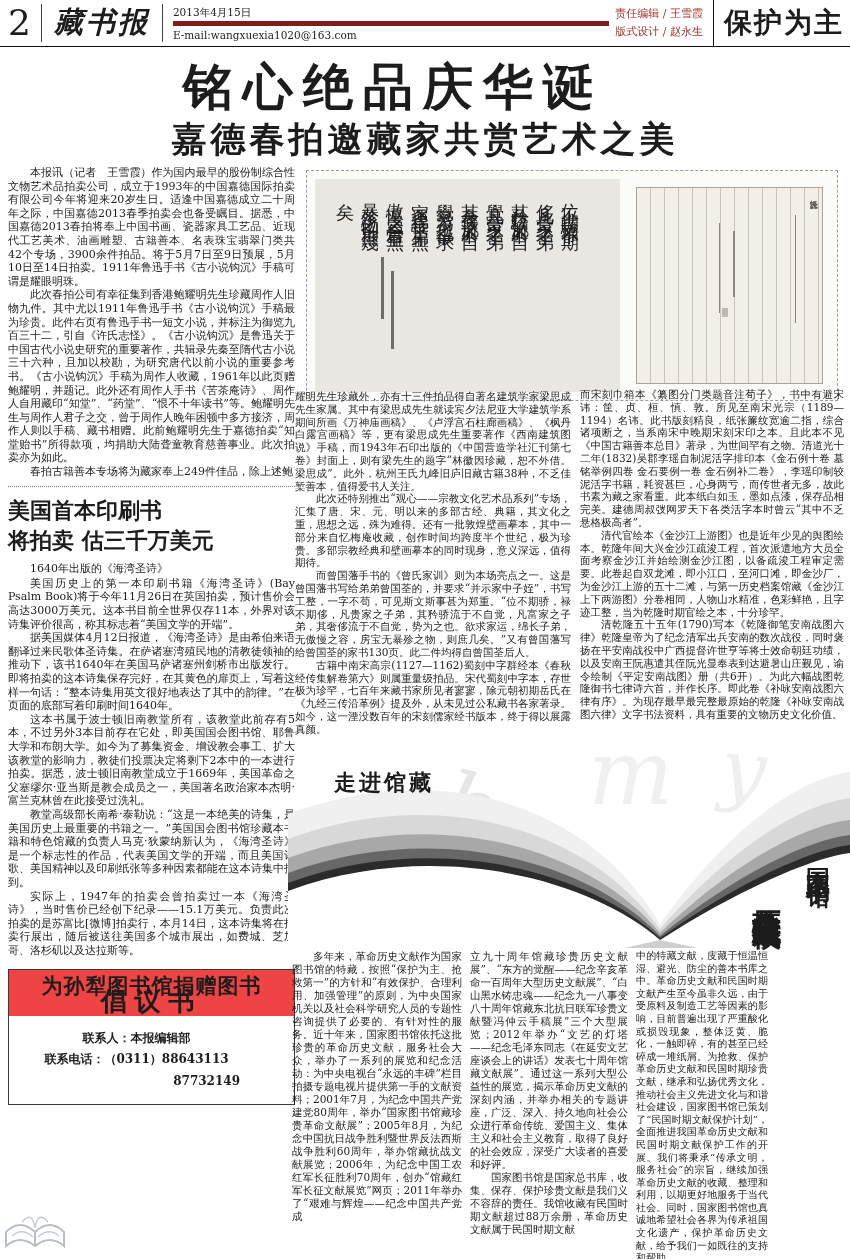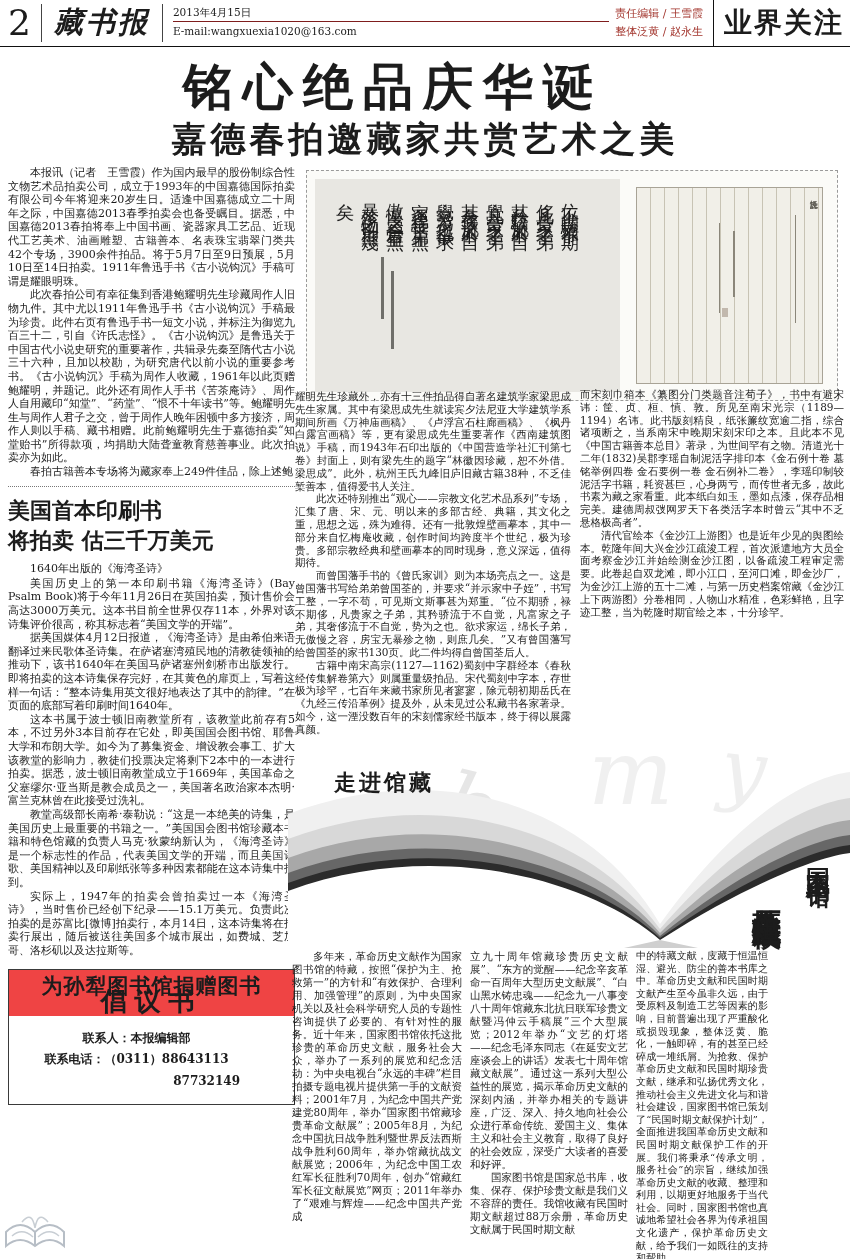--- a/index.html
+++ b/index.html
@@ -13,21 +13,21 @@
   .cont > p:first-child{text-indent:0;}
 
   
   .header{left:0;top:0;width:850px;height:46px;border-bottom:1.5px solid #111;
     display:flex;align-items:stretch;}
   .pageno{font-size:36px;line-height:46px;padding:0 10px 0 8px;font-weight:400;}
   .hdr-sep{width:1px;background:#444;margin:4px 0;}
   .masthead{font-size:29px;line-height:44px;font-weight:bold;font-style:italic;
     letter-spacing:3px;padding:0 12px;}
   .dateblock{flex:1;padding:4px 6px 2px 10px;font-size:10.5px;line-height:1.55;}
-  .date-line{border-bottom:1px solid #7f1d1d;padding-bottom:1px;margin-bottom:1px;}
+  .date-line{border-bottom:5px solid #7f1d1d;padding-bottom:1px;margin-bottom:1px;}
   .editors{font-size:11px;line-height:1.6;text-align:right;padding:5px 10px 0 0;white-space:nowrap;}
   .sectiontitle{font-size:28px;font-weight:900;line-height:46px;letter-spacing:2px;
     border-left:1.5px solid #111;padding:0 6px 0 10px;}
 
   
   .headline1{left:0;top:54px;width:786px;text-align:center;font-size:50px;font-weight:900;
     letter-spacing:10px;}
   .headline2{left:0;top:116px;width:850px;text-align:center;font-size:35px;font-weight:bold;
     letter-spacing:4px;}
 
@@ -83,23 +83,23 @@
   <div class="pageno">2</div>
   <div class="hdr-sep"></div>
   <div class="masthead">藏书报</div>
   <div class="hdr-sep"></div>
   <div class="dateblock">
     <div class="date-line">2013年4月15日</div>
     <div>E-mail:wangxuexia1020@163.com</div>
   </div>
   <div class="editors" style="color:#a2342c;">
     <div>责任编辑 / 王雪霞</div>
-    <div>整体泛黄 / 赵永生</div>
-  </div>
-  <div class="sectiontitle hei">业界关注</div>
+    <div>版式设计 / 赵永生</div>
+  </div>
+  <div class="sectiontitle hei">保护为主</div>
 </div>
 
 <div class="abs headline1 hei">铭心绝品庆华诞</div>
 <div class="abs headline2">嘉德春拍邀藏家共赏艺术之美</div>
 
 <div class="abs leftcol">
   <div>
       <p>本报讯（记者　王雪霞）作为国内最早的股份制综合性文物艺术品拍卖公司，成立于1993年的中国嘉德国际拍卖有限公司今年将迎来20岁生日。适逢中国嘉德成立二十周年之际，中国嘉德2013春季拍卖会也备受瞩目。据悉，中国嘉德2013春拍将奉上中国书画、瓷器家具工艺品、近现代工艺美术、油画雕塑、古籍善本、名表珠宝翡翠门类共42个专场，3900余件拍品。将于5月7日至9日预展，5月10日至14日拍卖。1911年鲁迅手书《古小说钩沉》手稿可谓是耀眼明珠。</p>
       <p>此次春拍公司有幸征集到香港鲍耀明先生珍藏周作人旧物九件。其中尤以1911年鲁迅手书《古小说钩沉》手稿最为珍贵。此件右页有鲁迅手书一短文小说，并标注为御览九百三十二，引自《许氏志怪》。《古小说钩沉》是鲁迅关于中国古代小说史研究的重要著作，共辑录先秦至隋代古小说三十六种，且加以校勘，为研究唐代以前小说的重要参考书。《古小说钩沉》手稿为周作人收藏，1961年以此页赠鲍耀明，并题记。此外还有周作人手书《苦茶庵诗》、周作人自用藏印“知堂”、“药堂”、“恨不十年读书”等。鲍耀明先生与周作人君子之交，曾于周作人晚年困顿中多方接济，周作人则以手稿、藏书相赠。此前鲍耀明先生于嘉德拍卖“知堂贻书”所得款项，均捐助大陆聋童教育慈善事业。此次拍卖亦为如此。</p>
       <p>春拍古籍善本专场将为藏家奉上249件佳品，除上述鲍</p>
@@ -159,20 +159,21 @@
 
 <div class="abs midcol cont">
     <p>耀明先生珍藏外，亦有十三件拍品得自著名建筑学家梁思成先生家属。其中有梁思成先生就读宾夕法尼亚大学建筑学系期间所画《万神庙画稿》、《卢浮宫石柱廊画稿》、《枫丹白露宫画稿》等，更有梁思成先生重要著作《西南建筑图说》手稿，而1943年石印出版的《中国营造学社汇刊第七卷》封面上，则有梁先生的题字“林徽因珍藏，恕不外借。梁思成”。此外，杭州王氏九峰旧庐旧藏古籍38种，不乏佳椠善本，值得爱书人关注。</p>
     <p>此次还特别推出“观心——宗教文化艺术品系列”专场，汇集了唐、宋、元、明以来的多部古经、典籍，其文化之重，思想之远，殊为难得。还有一批敦煌壁画摹本，其中一部分来自忆梅庵收藏，创作时间均跨度半个世纪，极为珍贵。多部宗教经典和壁画摹本的同时现身，意义深远，值得期待。</p>
     <p>而曾国藩手书的《曾氏家训》则为本场亮点之一。这是曾国藩书写给弟弟曾国荃的，并要求“并示家中子姪”，书写工整，一字不苟，可见斯文斯事甚为郑重。“位不期骄，禄不期侈，凡贵家之子弟，其矜骄流于不自觉，凡富家之子弟，其奢侈流于不自觉，势为之也。欲求家运，绵长子弟，无傲慢之容，房宝无暴殄之物，则庶几矣。”又有曾国藩写给曾国荃的家书130页。此二件均得自曾国荃后人。</p>
     <p>古籍中南宋高宗(1127—1162)蜀刻中字群经本《春秋经传集解卷第六》则属重量级拍品。宋代蜀刻中字本，存世极为珍罕，七百年来藏书家所见者寥寥，除元朝初期岳氏在《九经三传沿革例》提及外，从未见过公私藏书各家著录。如今，这一湮没数百年的宋刻儒家经书版本，终于得以展露真颜。</p>
   </div>
 <div class="abs rightcol cont">
     <p>而宋刻巾箱本《纂图分门类题音注荀子》，书中有避宋讳：筐、贞、桓、慎、敦。所见至南宋光宗（1189—1194）名讳。此书版刻精良，纸张簾纹宽逾二指，综合诸项断之，当系南宋中晚期宋刻宋印之本。且此本不见《中国古籍善本总目》著录，为世间罕有之物。清道光十二年(1832)吴郡李瑶自制泥活字排印本《金石例十卷 墓铭举例四卷 金石要例一卷 金石例补二卷》，李瑶印制较泥活字书籍，耗资甚巨，心身两亏，而传世者无多，故此书素为藏之家看重。此本纸白如玉，墨如点漆，保存品相完美。建德周叔弢网罗天下各类活字本时曾云“其中不乏悬格极高者”。</p>
     <p>清代官绘本《金沙江上游图》也是近年少见的舆图绘本。乾隆年间大兴金沙江疏浚工程，首次派遣地方大员全面考察金沙江并始绘测金沙江图，以备疏浚工程审定需要。此卷起自双龙滩，即小江口，至河口滩，即金沙厂，为金沙江上游的五十二滩，与第一历史档案馆藏《金沙江上下两游图》分卷相同，人物山水精准，色彩鲜艳，且字迹工整，当为乾隆时期官绘之本，十分珍罕。</p>
+    <p>清乾隆五十五年(1790)写本《乾隆御笔安南战图六律》乾隆皇帝为了纪念清军出兵安南的数次战役，同时褒扬在平安南战役中广西提督许世亨等将士效命朝廷功绩，以及安南王阮惠遣其侄阮光显奉表到达避暑山庄觐见，谕令绘制《平定安南战图》册（共6开）。为此六幅战图乾隆御书七律诗六首，并作长序。即此卷《补咏安南战图六律有序》。为现存最早最完整最原始的乾隆《补咏安南战图六律》文字书法资料，具有重要的文物历史文化价值。</p>
   </div>
 
 <div class="abs book-graphic">
   <svg width="562" height="204" viewBox="0 0 562 204" xmlns="http://www.w3.org/2000/svg">
     <text x="10" y="150" font-size="95" fill="#e7e7e7" font-style="italic" transform="rotate(-12 10 150)">S</text>
     <text x="70" y="130" font-size="70" fill="#e9e9e9" transform="rotate(8 70 130)">Q</text>
     <text x="150" y="85" font-size="85" fill="#e6e6e6" font-style="italic" transform="rotate(14 150 85)">b</text>
     <text x="215" y="150" font-size="58" fill="#e9e9e9" transform="rotate(-18 215 150)">Z</text>
     <text x="115" y="195" font-size="60" fill="#e8e8e8" transform="rotate(-8 115 195)">C</text>
     <text x="185" y="205" font-size="55" fill="#eaeaea" transform="rotate(10 185 205)">D</text>

